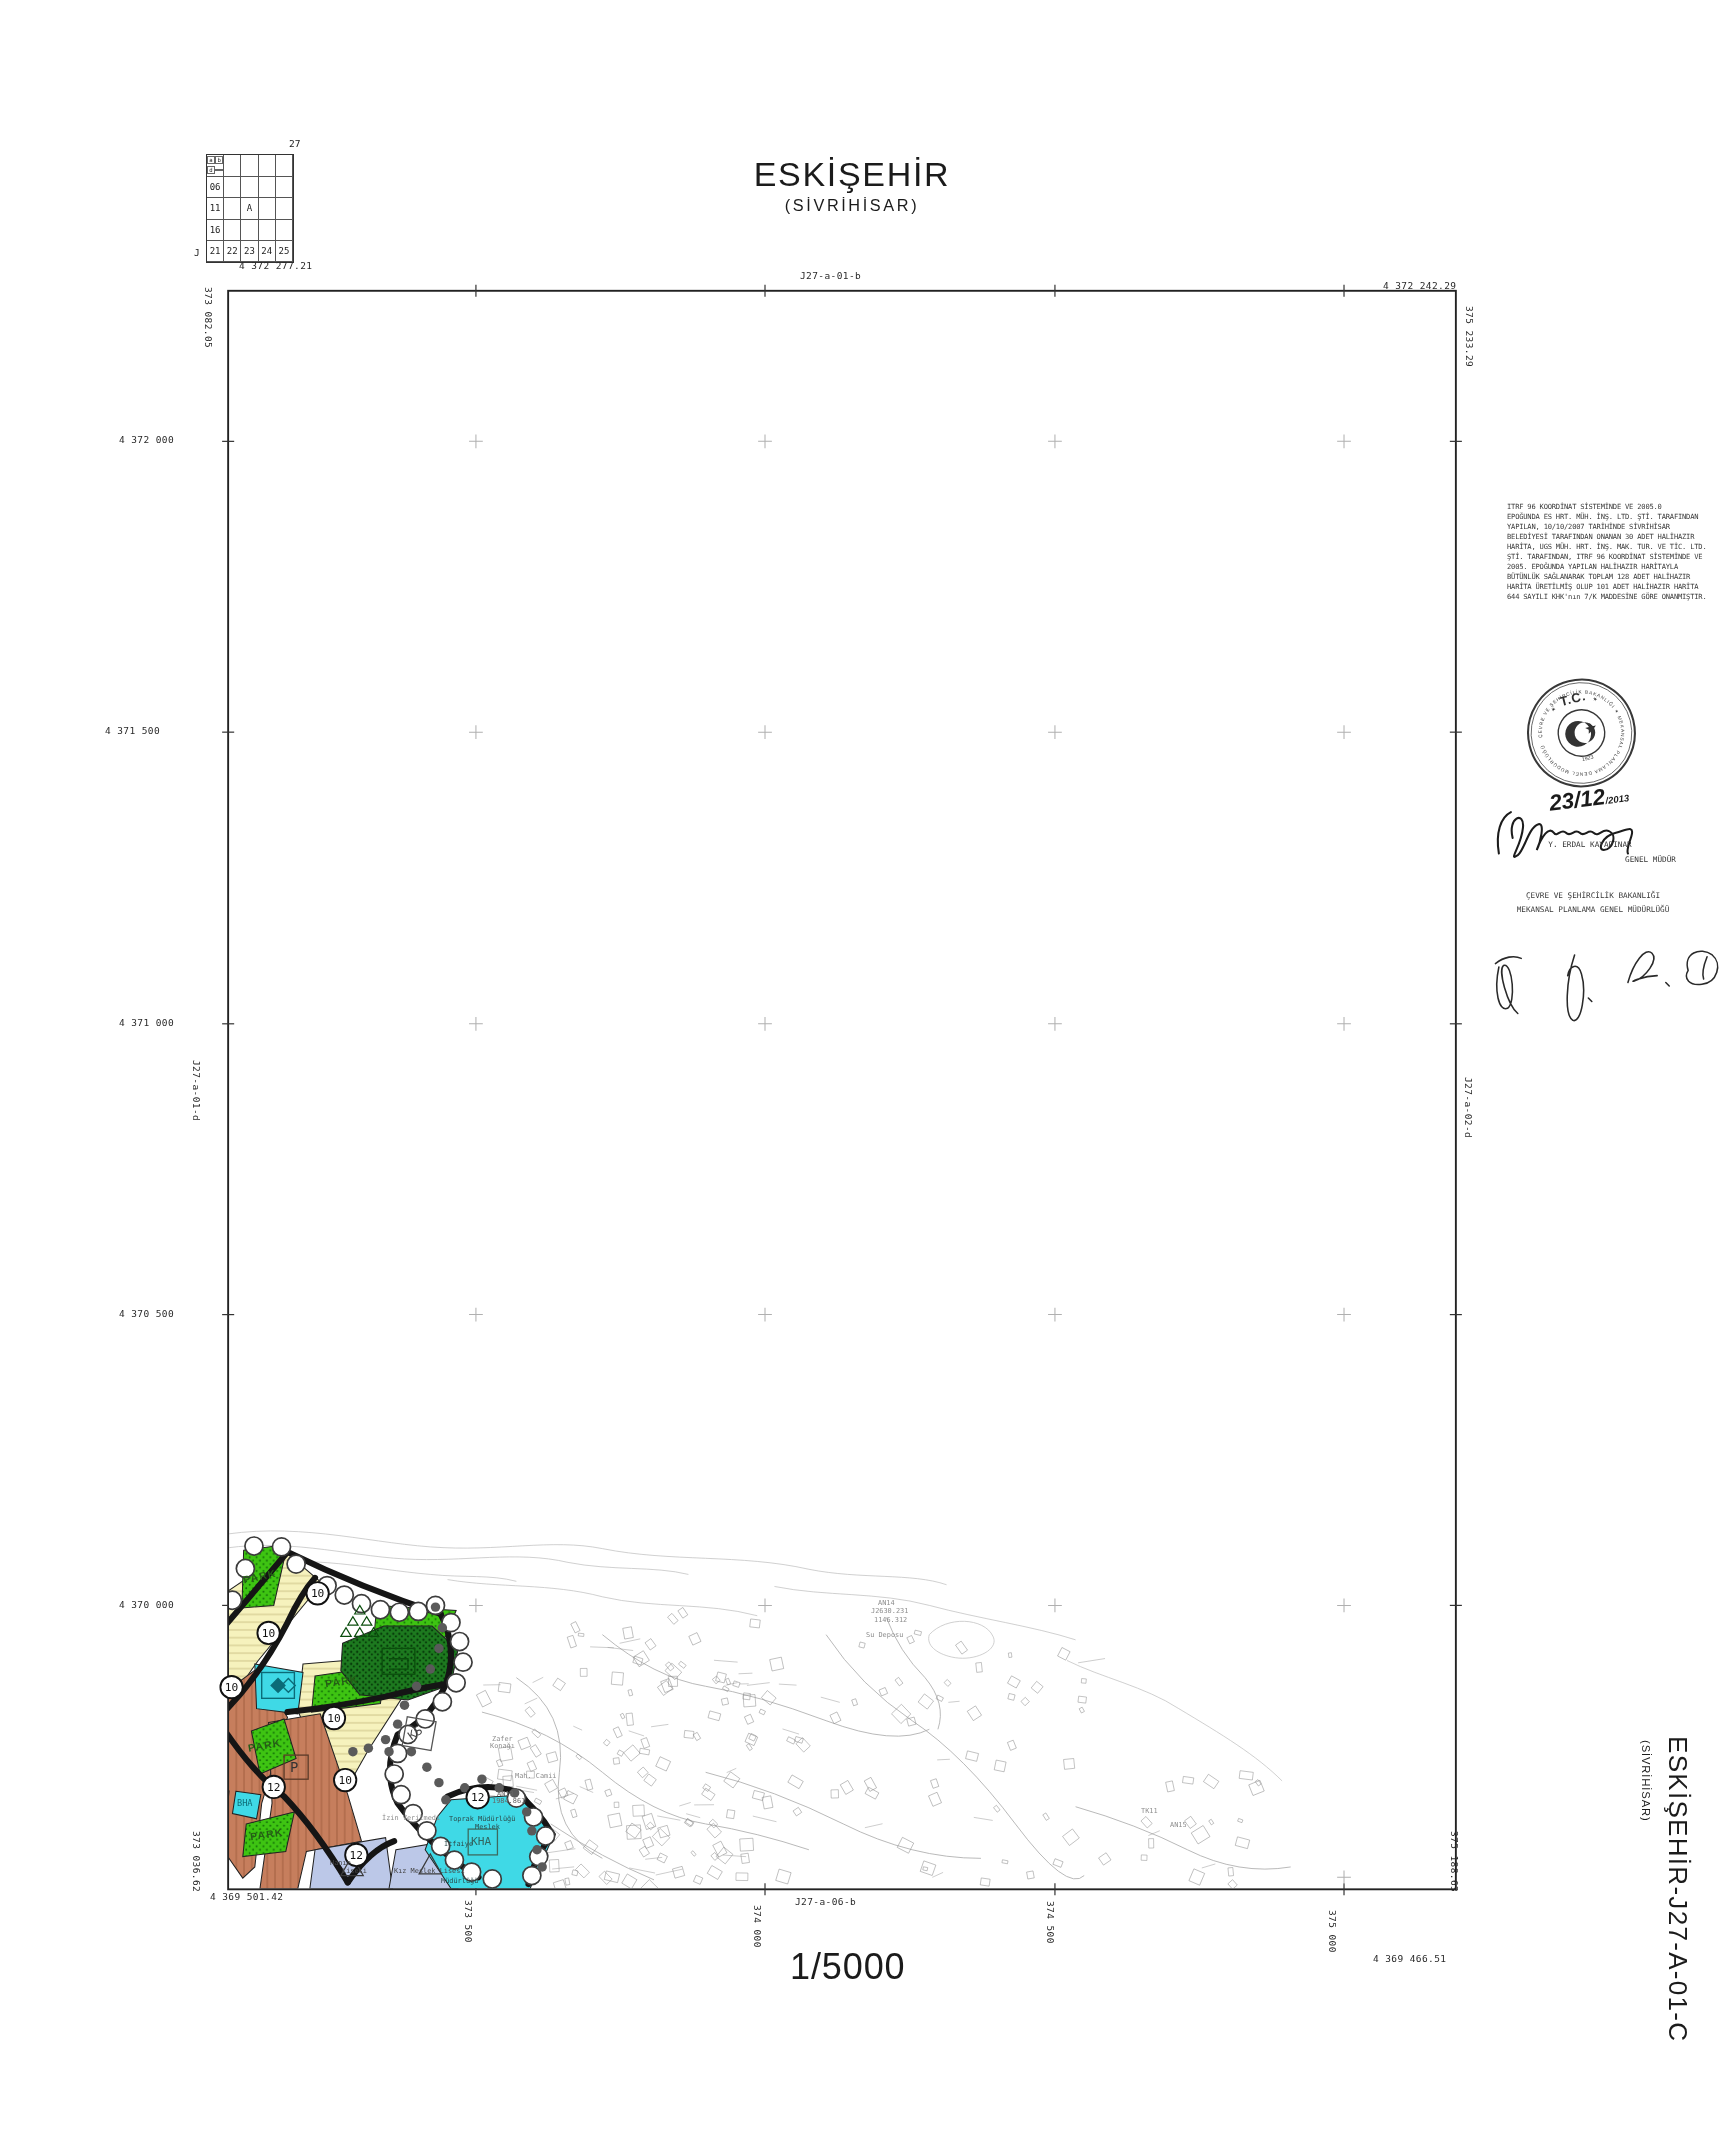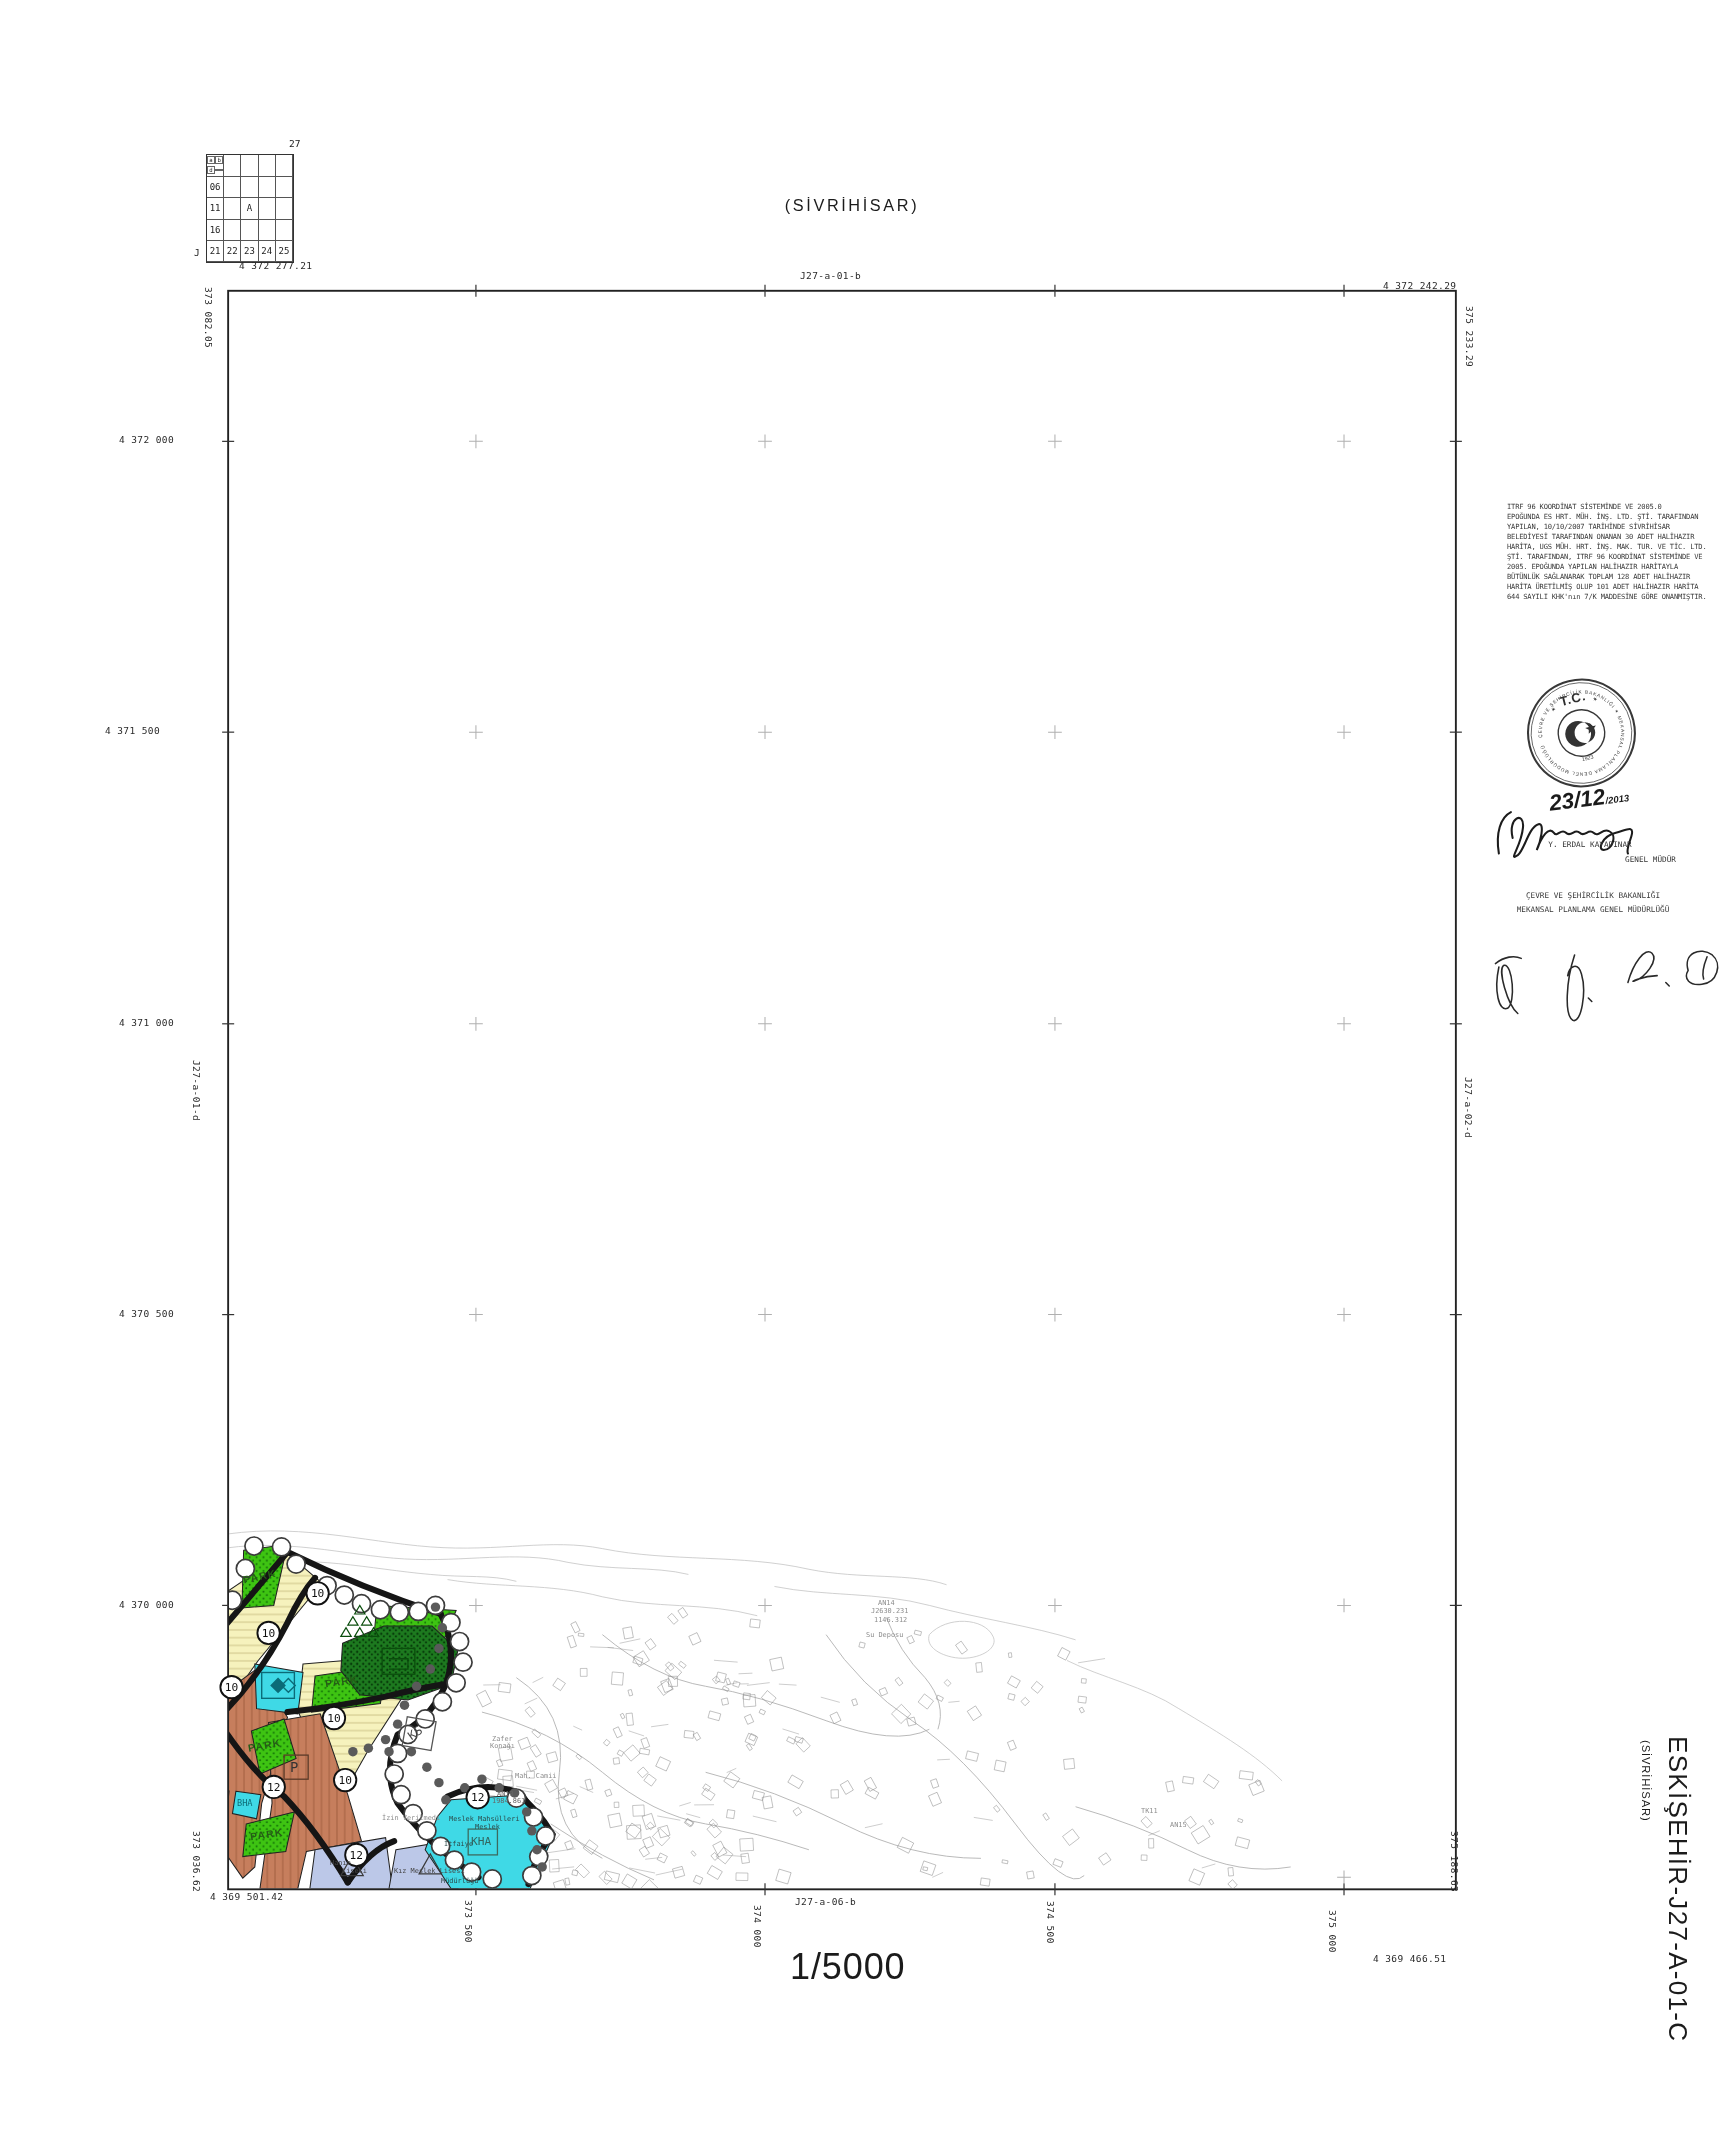--- a/index.html
+++ b/index.html
@@ -564,20 +564,21 @@
       <div class="cell"></div>
       <div class="cell"></div>
       <div class="cell"></div>
     <div class="cell">21</div>
     <div class="cell">22</div>
     <div class="cell">23</div>
     <div class="cell">24</div>
     <div class="cell">25</div>
   </div>
 
+  <div class="abs txt" style="left:637px;top:155px;width:430px;text-align:center;font-size:34px;letter-spacing:1.7px;">ESKİŞEHİR</div>
   <div class="abs txt" style="left:637px;top:196px;width:430px;text-align:center;font-size:16.3px;letter-spacing:2.6px;">(SİVRİHİSAR)</div>
 
   <div class="abs txt mono lbl" style="left:239px;top:260px;">4 372 277.21</div>
   <div class="abs txt mono lbl" style="left:800px;top:270px;">J27-a-01-b</div>
   <div class="abs txt mono lbl" style="left:1383px;top:280px;">4 372 242.29</div>
   <div class="abs txt mono lbl v" style="left:203px;top:287px;">373 082.05</div>
   <div class="abs txt mono lbl v" style="left:1464px;top:306px;">375 233.29</div>
   <div class="abs txt mono lbl v" style="left:191px;top:1060px;">J27-a-01-d</div>
   <div class="abs txt mono lbl v" style="left:1463px;top:1077px;">J27-a-02-d</div>
   <div class="abs txt mono lbl v" style="left:191px;top:1831px;">373 036.62</div>
@@ -631,21 +632,21 @@
   <div class="abs tiny" style="left:866px;top:1631px;">Su Deposu</div>
   <div class="abs tiny" style="left:878px;top:1599px;">AN14</div>
   <div class="abs tiny" style="left:871px;top:1607px;">J2630.231</div>
   <div class="abs tiny" style="left:874px;top:1616px;">1146.312</div>
   <div class="abs tiny" style="left:1141px;top:1807px;">TK11</div>
   <div class="abs tiny" style="left:1170px;top:1821px;">AN15</div>
   <div class="abs tiny" style="left:492px;top:1735px;">Zafer</div>
   <div class="abs tiny" style="left:490px;top:1742px;">Konağı</div>
   <div class="abs tiny" style="left:382px;top:1814px;">İzin Verilmedi</div>
   <div class="abs tiny" style="left:515px;top:1772px;">Mah. Camii</div>
-  <div class="abs tinyd" style="left:449px;top:1815px;">Meslek Mahsülleri</div>
+  <div class="abs tinyd" style="left:449px;top:1815px;">Toprak Müdürlüğü</div>
   <div class="abs tinyd" style="left:475px;top:1823px;">Meslek</div>
   <div class="abs tinyd" style="left:444px;top:1840px;">İtfaiye</div>
   <div class="abs tinyd" style="left:441px;top:1848px;margin-top:29px;">Müdürlüğü</div>
   <div class="abs tiny" style="left:497px;top:1790px;color:#666;">AN13</div>
   <div class="abs tiny" style="left:492px;top:1797px;color:#666;">1984.861</div>
   <div class="abs tiny" style="left:330px;top:1859px;color:#444;">Hanım</div>
   <div class="abs tiny" style="left:342px;top:1867px;color:#444;">Lisesi</div>
   <div class="abs tiny" style="left:394px;top:1867px;color:#444;">Kız Meslek Lisesi</div>
 
 </div>

